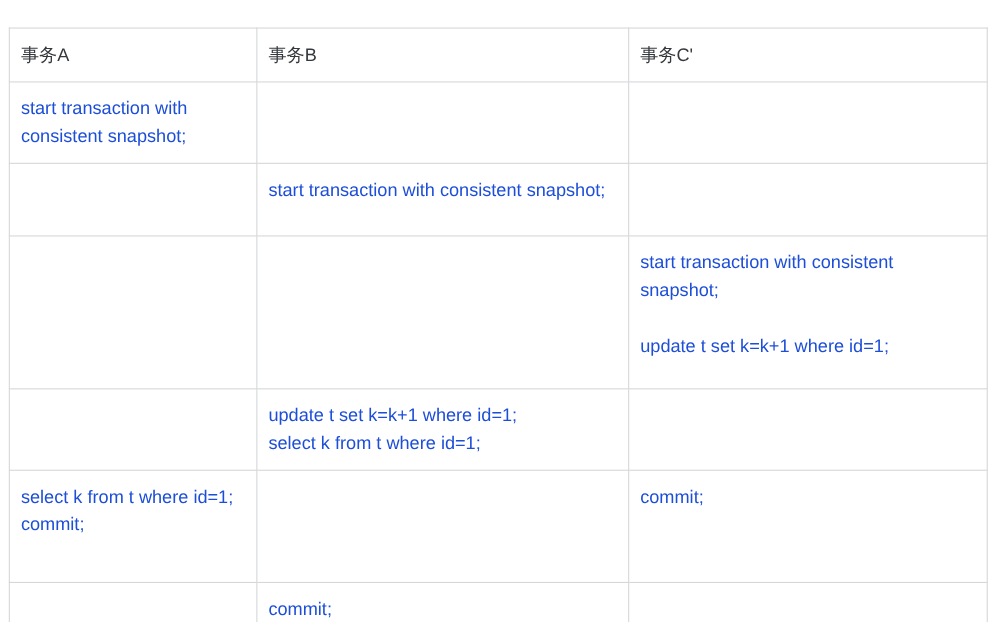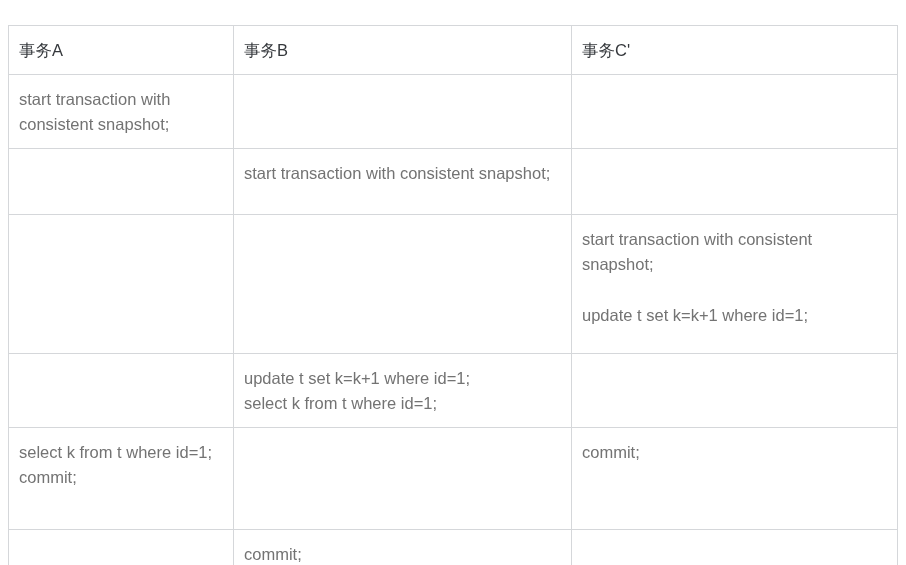--- a/index.html
+++ b/index.html
@@ -33,21 +33,21 @@
 
   table.txn-table td,
   table.txn-table th {
     border: 1px solid #d5d7da;
     vertical-align: top;
     padding: 12px 10px 10px 10px;
     font-size: 16.5px;
     line-height: 1.55;
     font-weight: normal;
     text-align: left;
-    color: #737373;
+    color: #1d4ed8;
     word-wrap: break-word;
     overflow-wrap: break-word;
   }
 
   table.txn-table th {
     color: #35383c;
   }
 
   col.c-a { width: 225px; }
   col.c-b { width: 338px; }

